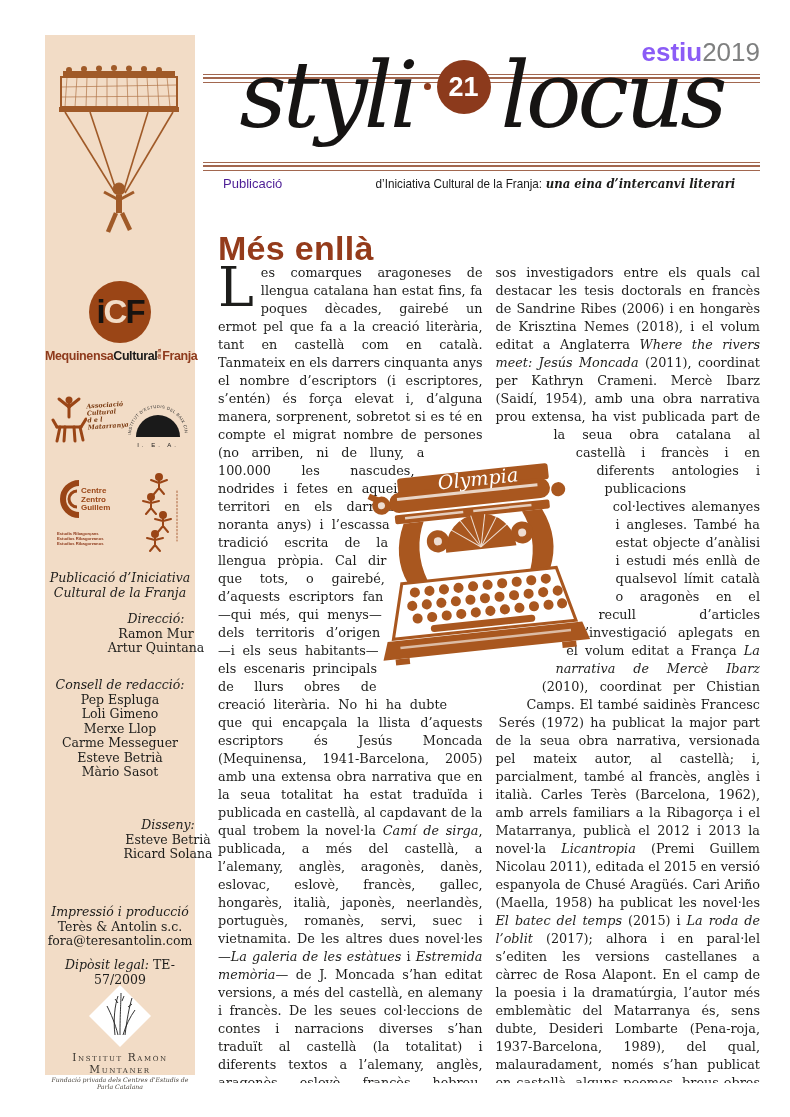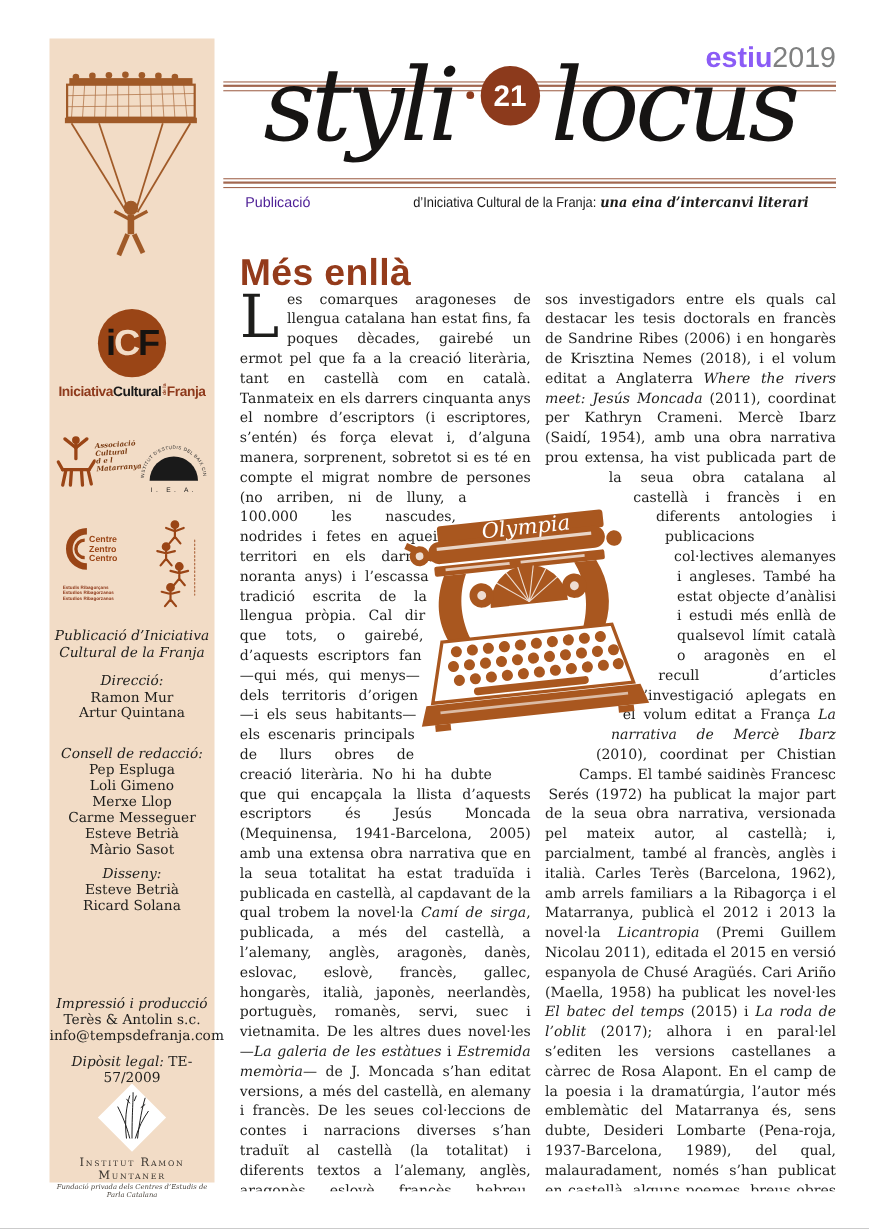--- a/index.html
+++ b/index.html
@@ -25,21 +25,21 @@
   .logo-bc{top:362px;left:78px;width:68px;}
   .logo-ceri{top:440px;left:10px;width:66px;text-align:left;}
   .ceri-words{position:absolute;left:26px;top:12px;font-family:"Liberation Sans",sans-serif;
       font-weight:bold;font-size:8px;line-height:8.5px;color:#9a4516;}
   .ceri-sub{position:absolute;left:2px;top:56px;font-family:"Liberation Sans",sans-serif;
       font-weight:bold;font-size:4.2px;line-height:5px;color:#8e3a1c;text-align:left;white-space:nowrap;}
   .logo-totem{top:436px;left:88px;width:50px;}
   .pubnote{top:535px;font-style:italic;font-size:12.5px;line-height:15px;}
   .sec{font-size:12.5px;line-height:14.5px;}
   .sec .lbl{font-style:italic;}
-  .sec-dir{top:577px;} .sec-con{top:643px;} .sec-dis{top:752px;}
+  .sec-dir{top:577px;padding-left:36px;} .sec-con{top:643px;} .sec-dis{top:783px;padding-left:48px;}
   .sec-red{top:803px;} .sec-imp{top:870px;} .sec-dip{top:923px;}
   .irm{top:948px;}
   .irm-name{margin-top:2px;font-variant:small-caps;letter-spacing:1.6px;font-size:10.5px;color:#3a352f;}
   .irm-sub{font-style:italic;font-size:6.2px;color:#4a443c;margin-top:1px;}
   
   .header{position:absolute;left:203px;top:38px;width:557px;height:170px;}
   .season-line{position:absolute;top:0;right:0;font-family:"Liberation Sans",sans-serif;font-size:26px;line-height:28px;}
   .season{font-weight:bold;color:#8b5cf6;margin-left:40px;}
   .year{color:#7f8080;font-weight:300;margin-left:0;}
   .triple{position:absolute;left:0;right:0;height:7px;border-top:1px solid #a2674f;border-bottom:1px solid #a2674f;}
@@ -128,21 +128,21 @@
       </svg>
     </div>
 
     <div class="sb-abs icf">
       <div class="icf-circle">
         <span class="icf-i">i</span>
           <span class="icf-c">C</span>
           <span class="icf-f">F</span>
       </div>
       <div class="icf-words">
-        <span class="w-br">Iniciativa</span><span class="w-bk">Cultural</span><span class="w-dela">de la</span><span class="w-br">Franja</span>
+        <span class="w-br">Mequinensa</span><span class="w-bk">Cultural</span><span class="w-dela">de la</span><span class="w-br">Franja</span>
       </div>
     </div>
 
     <div class="sb-abs logo-m">
       <svg width="36" height="58" viewBox="0 0 36 58">
         <g stroke="#9a4516" fill="none" stroke-width="3" stroke-linecap="round">
           <circle cx="18" cy="7" r="3.5" fill="#9a4516" stroke="none"></circle>
           <path d="M18 10 L18 24"></path>
             <path d="M18 14 L8 6"></path>
             <path d="M18 14 L28 6"></path>
@@ -175,21 +175,21 @@
     </div>
 
     <div class="sb-abs logo-ceri">
       <svg width="26" height="50" viewBox="0 0 26 50">
         <path d="M24 8 A16 16 0 1 0 24 40" fill="none" stroke="#9a4516" stroke-width="6"></path>
         <path d="M22 16 A8 8 0 1 0 22 32" fill="none" stroke="#9a4516" stroke-width="3"></path>
       </svg>
       <div class="ceri-words">
         <div>Centre</div>
         <div>Zentro</div>
-        <div>Centro</div>
+        <div>Guillem</div>
       </div>
       <div class="ceri-sub">
         <div>Estudis Ribagorçans</div>
         <div>Estudios Ribagorzanos</div>
         <div>Estudios Ribagorzanos</div>
       </div>
     </div>
 
     <div class="sb-abs logo-totem">
       <svg width="50" height="86" viewBox="0 0 50 86">
@@ -231,21 +231,21 @@
     <div class="sb-abs sec sec-dis">
       <div class="lbl">Disseny:</div>
       <div>Esteve Betrià</div>
       <div>Ricard Solana</div>
     </div>
 
 
     <div class="sb-abs sec sec-imp">
       <div class="lbl">Impressió i producció</div>
       <div>Terès &amp; Antolin s.c.</div>
-      <div>info@tempsdefranja.com</div>
+      <div>fora@teresantolin.com</div>
     </div>
 
     <div class="sb-abs sec sec-dip">
       <span class="lbl">Dipòsit legal:</span>
       <span>TE-57/2009</span>
     </div>
 
     <div class="sb-abs irm">
       <svg width="66" height="66" viewBox="0 0 66 66" style="margin:0 auto">
         <polygon points="33,2 64,33 33,64 2,33" fill="#ffffff"></polygon>

